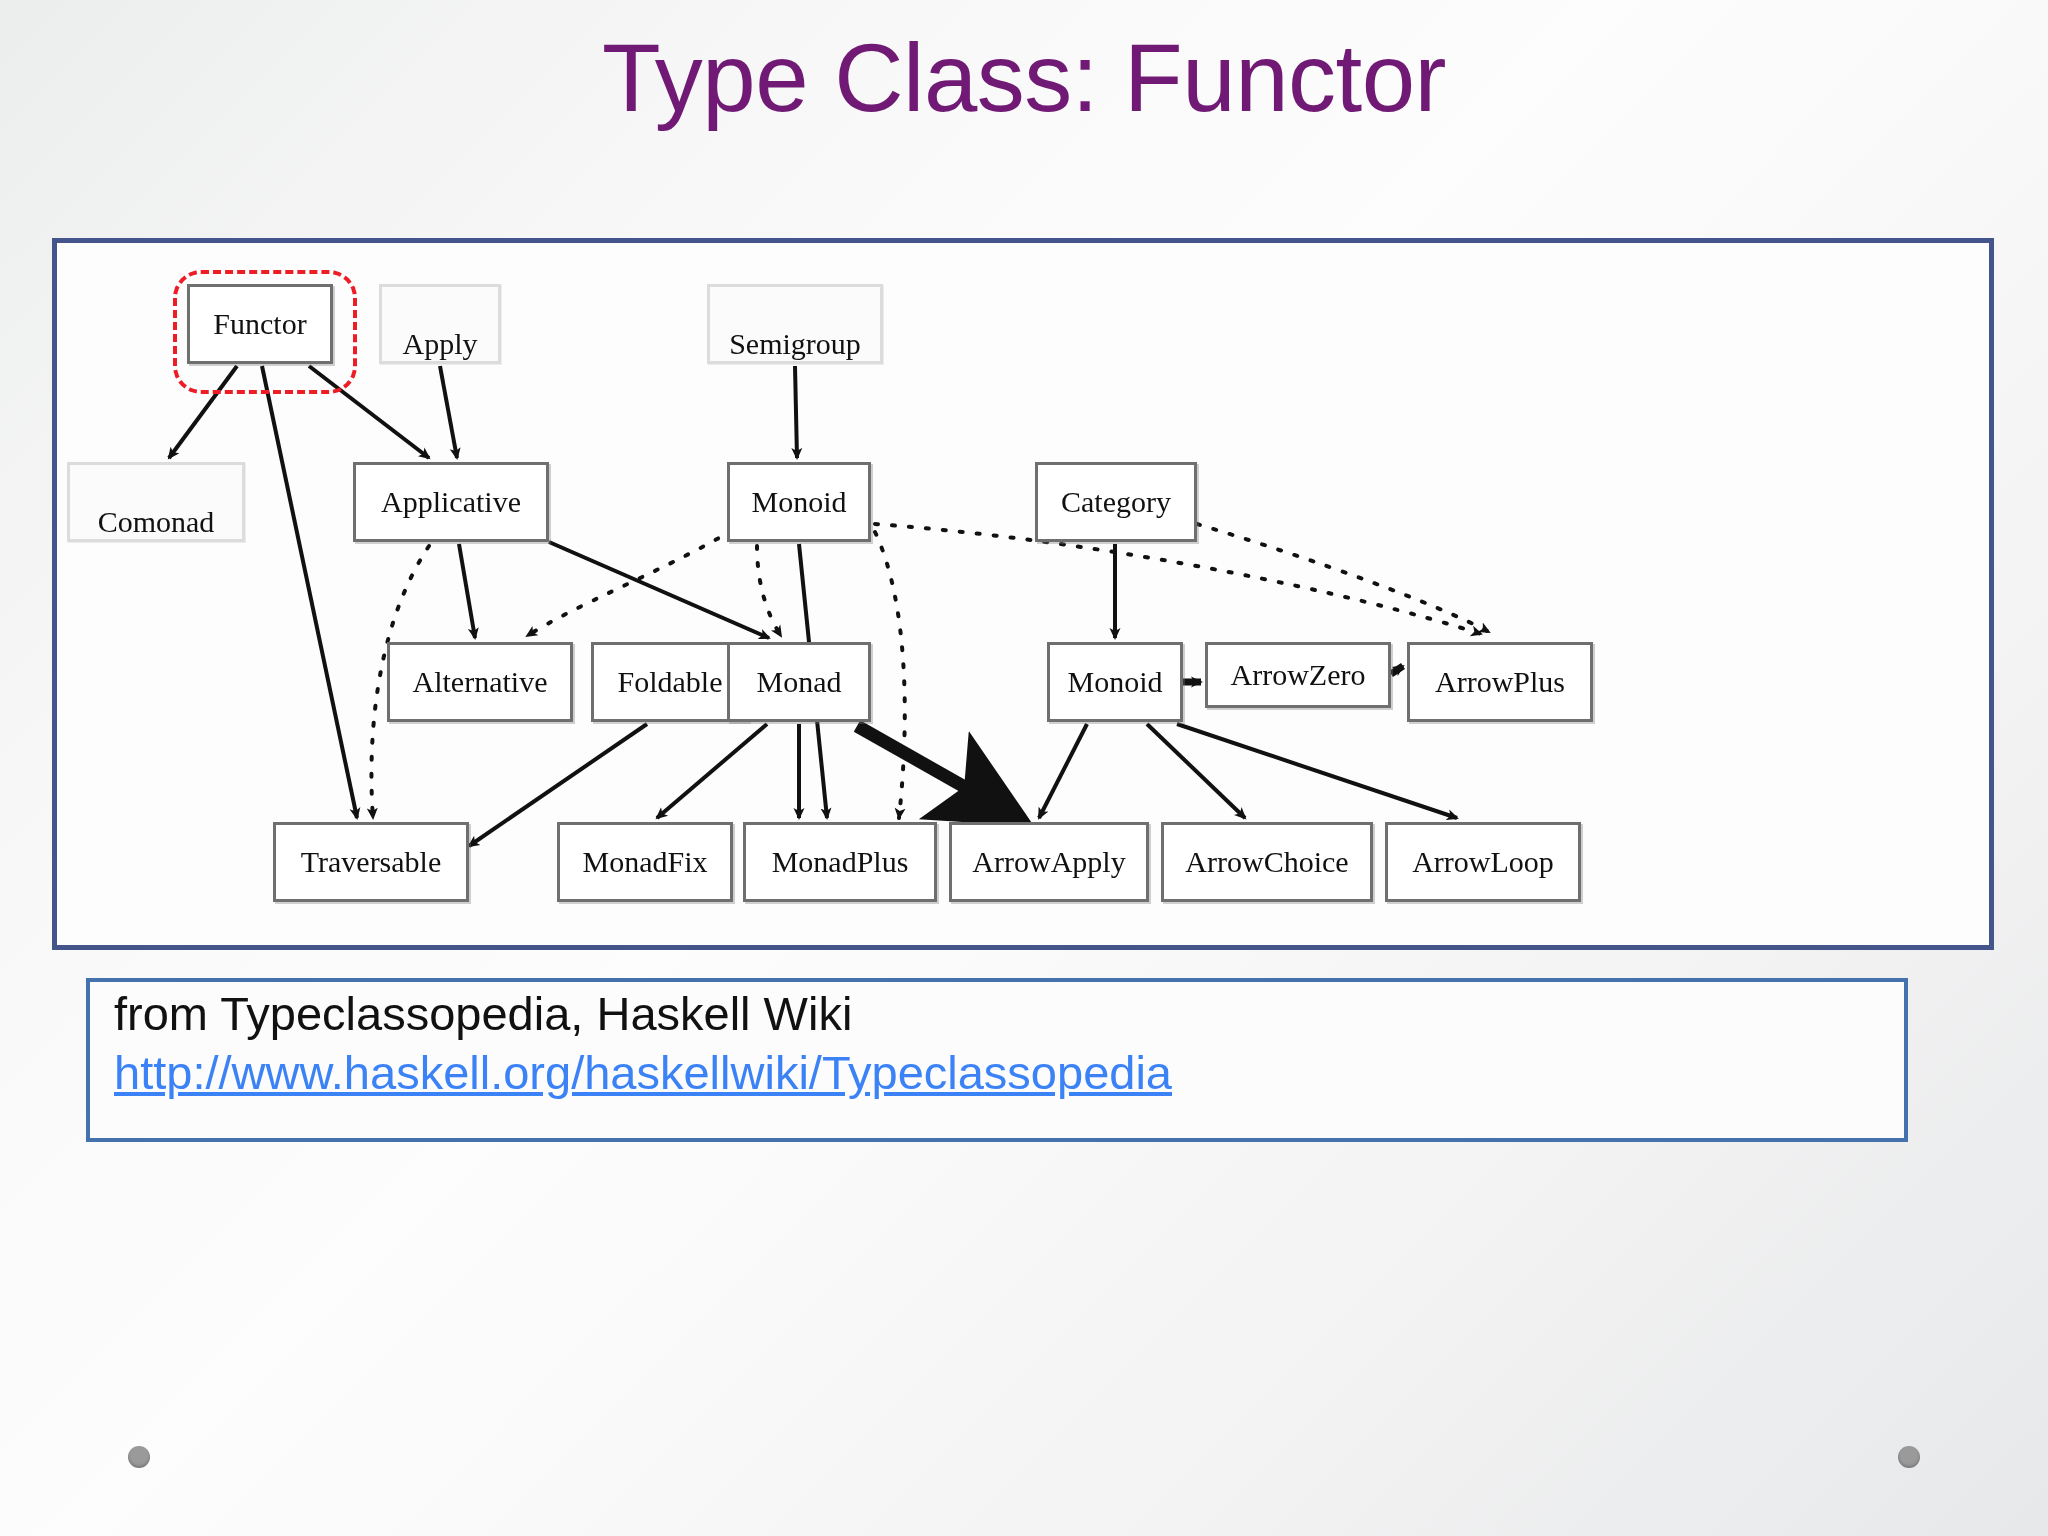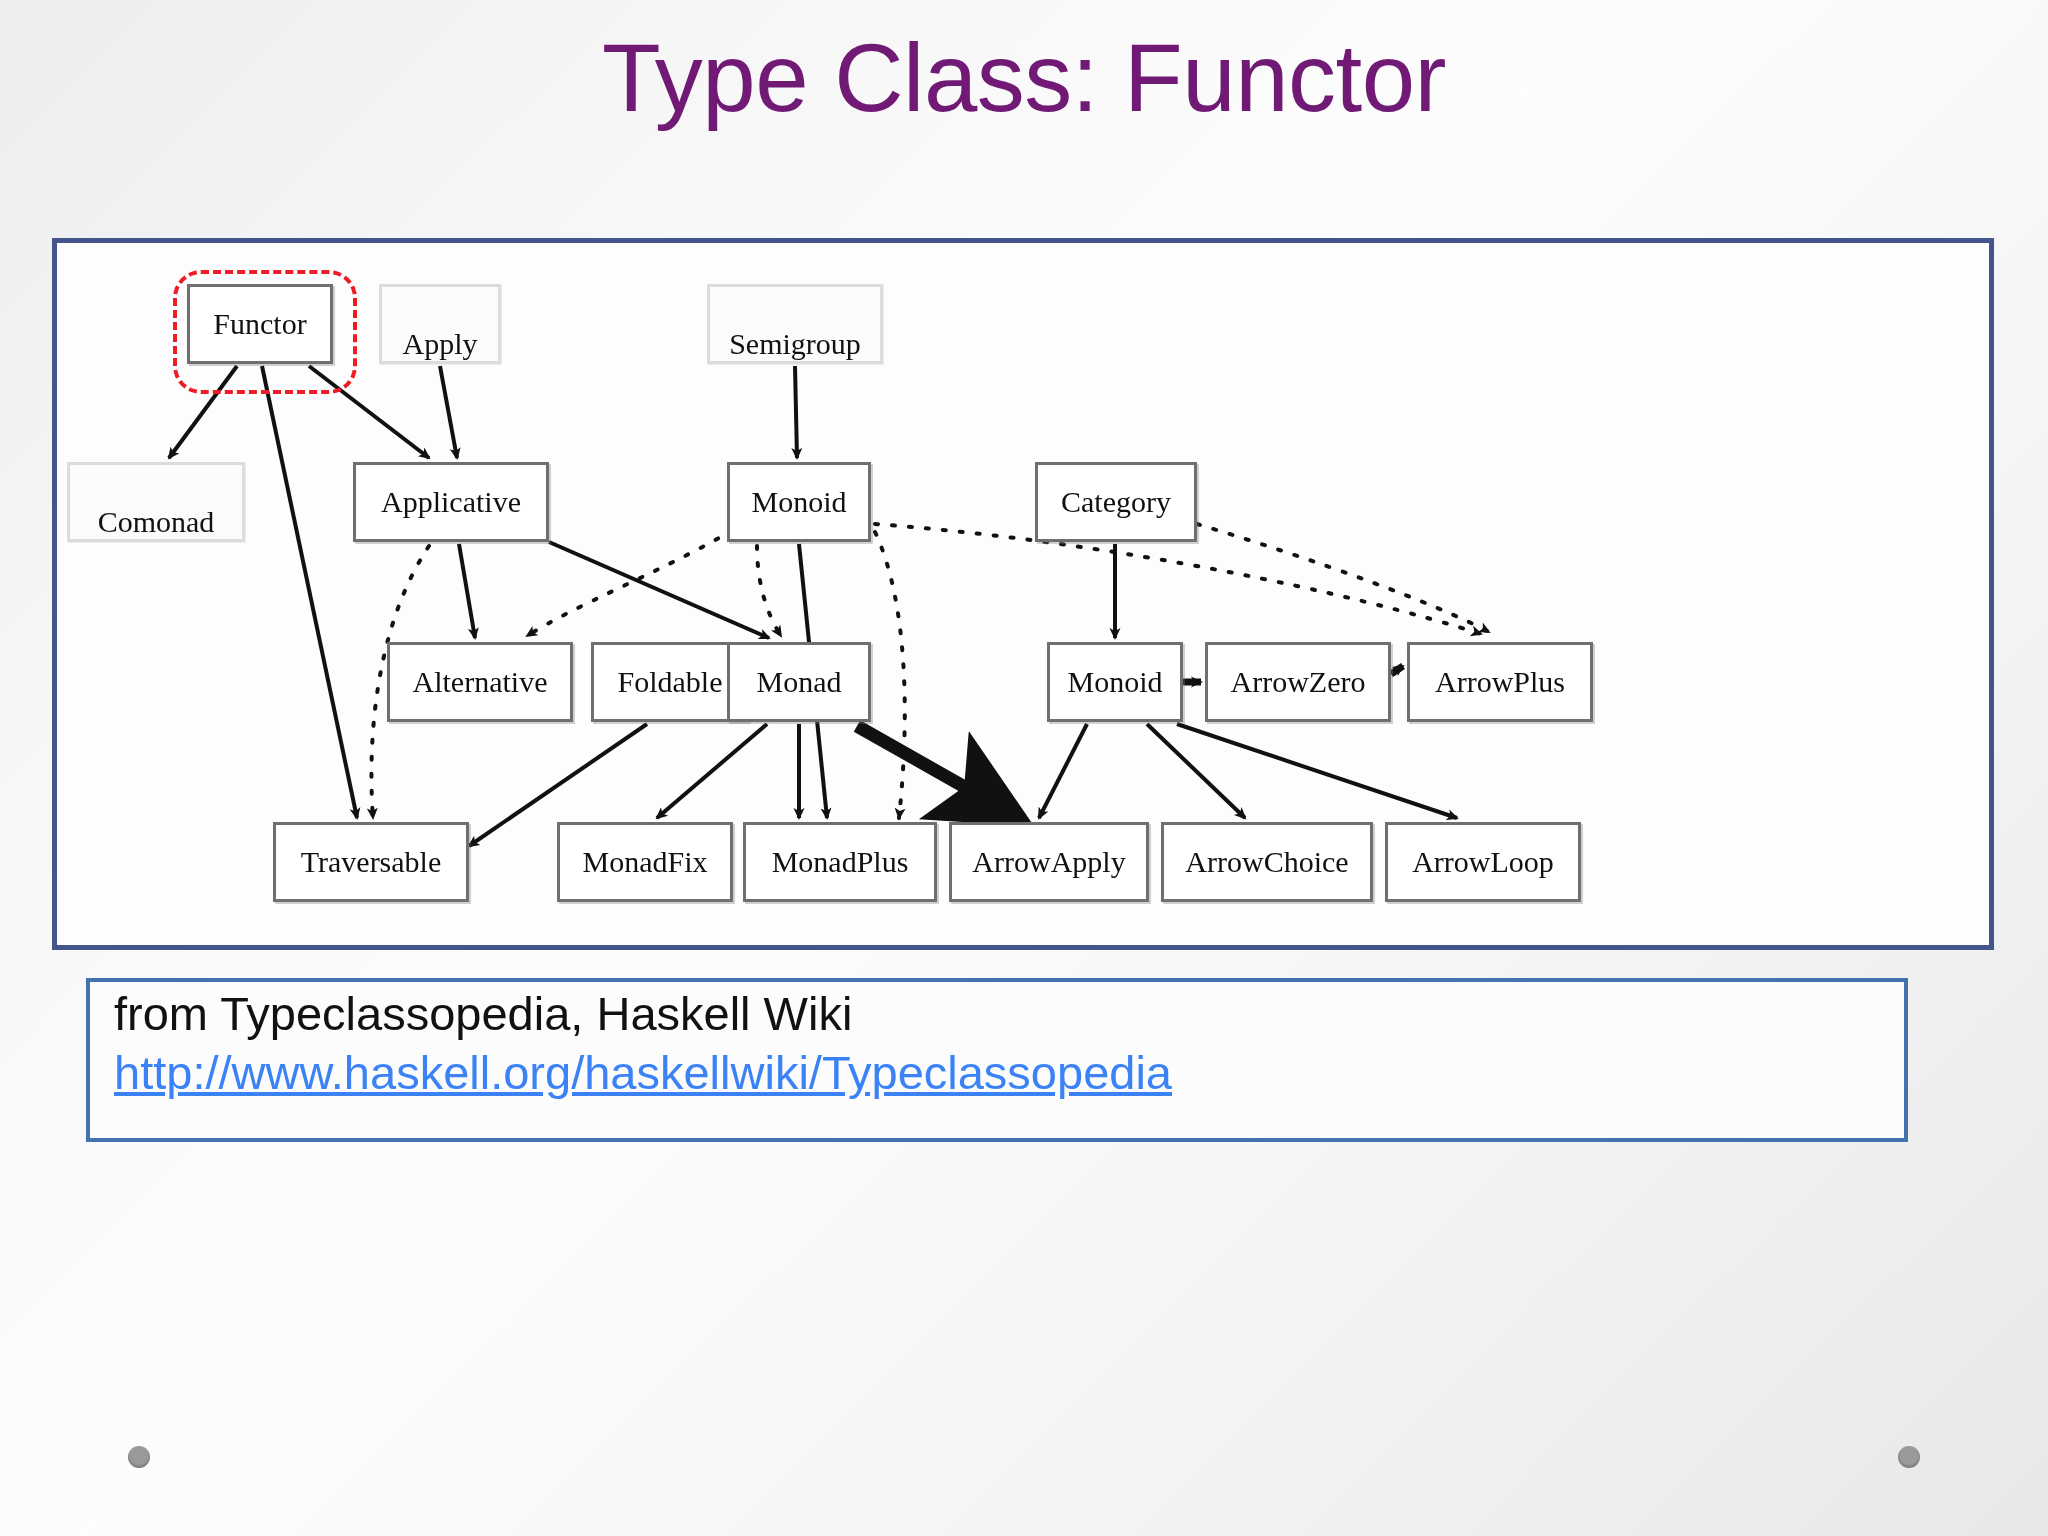--- a/index.html
+++ b/index.html
@@ -233,21 +233,21 @@
     </div>
     <div class="node strong" style="left:534px;top:368px;width:158px;height:80px">
       <span>Foldable</span>
     </div>
     <div class="node strong" style="left:670px;top:368px;width:144px;height:80px">
       <span>Monad</span>
     </div>
     <div class="node strong" style="left:990px;top:368px;width:136px;height:80px">
       <span>Monoid</span>
     </div>
-    <div class="node strong" style="left:1148px;top:368px;width:186px;height:80px">
+    <div class="node strong" style="left:1148px;top:368px;width:186px;height:66px">
       <span>ArrowZero</span>
     </div>
     <div class="node strong" style="left:1350px;top:368px;width:186px;height:80px">
       <span>ArrowPlus</span>
     </div>
 
     <div class="node strong" style="left:216px;top:548px;width:196px;height:80px">
       <span>Traversable</span>
     </div>
     <div class="node strong" style="left:500px;top:548px;width:176px;height:80px">

